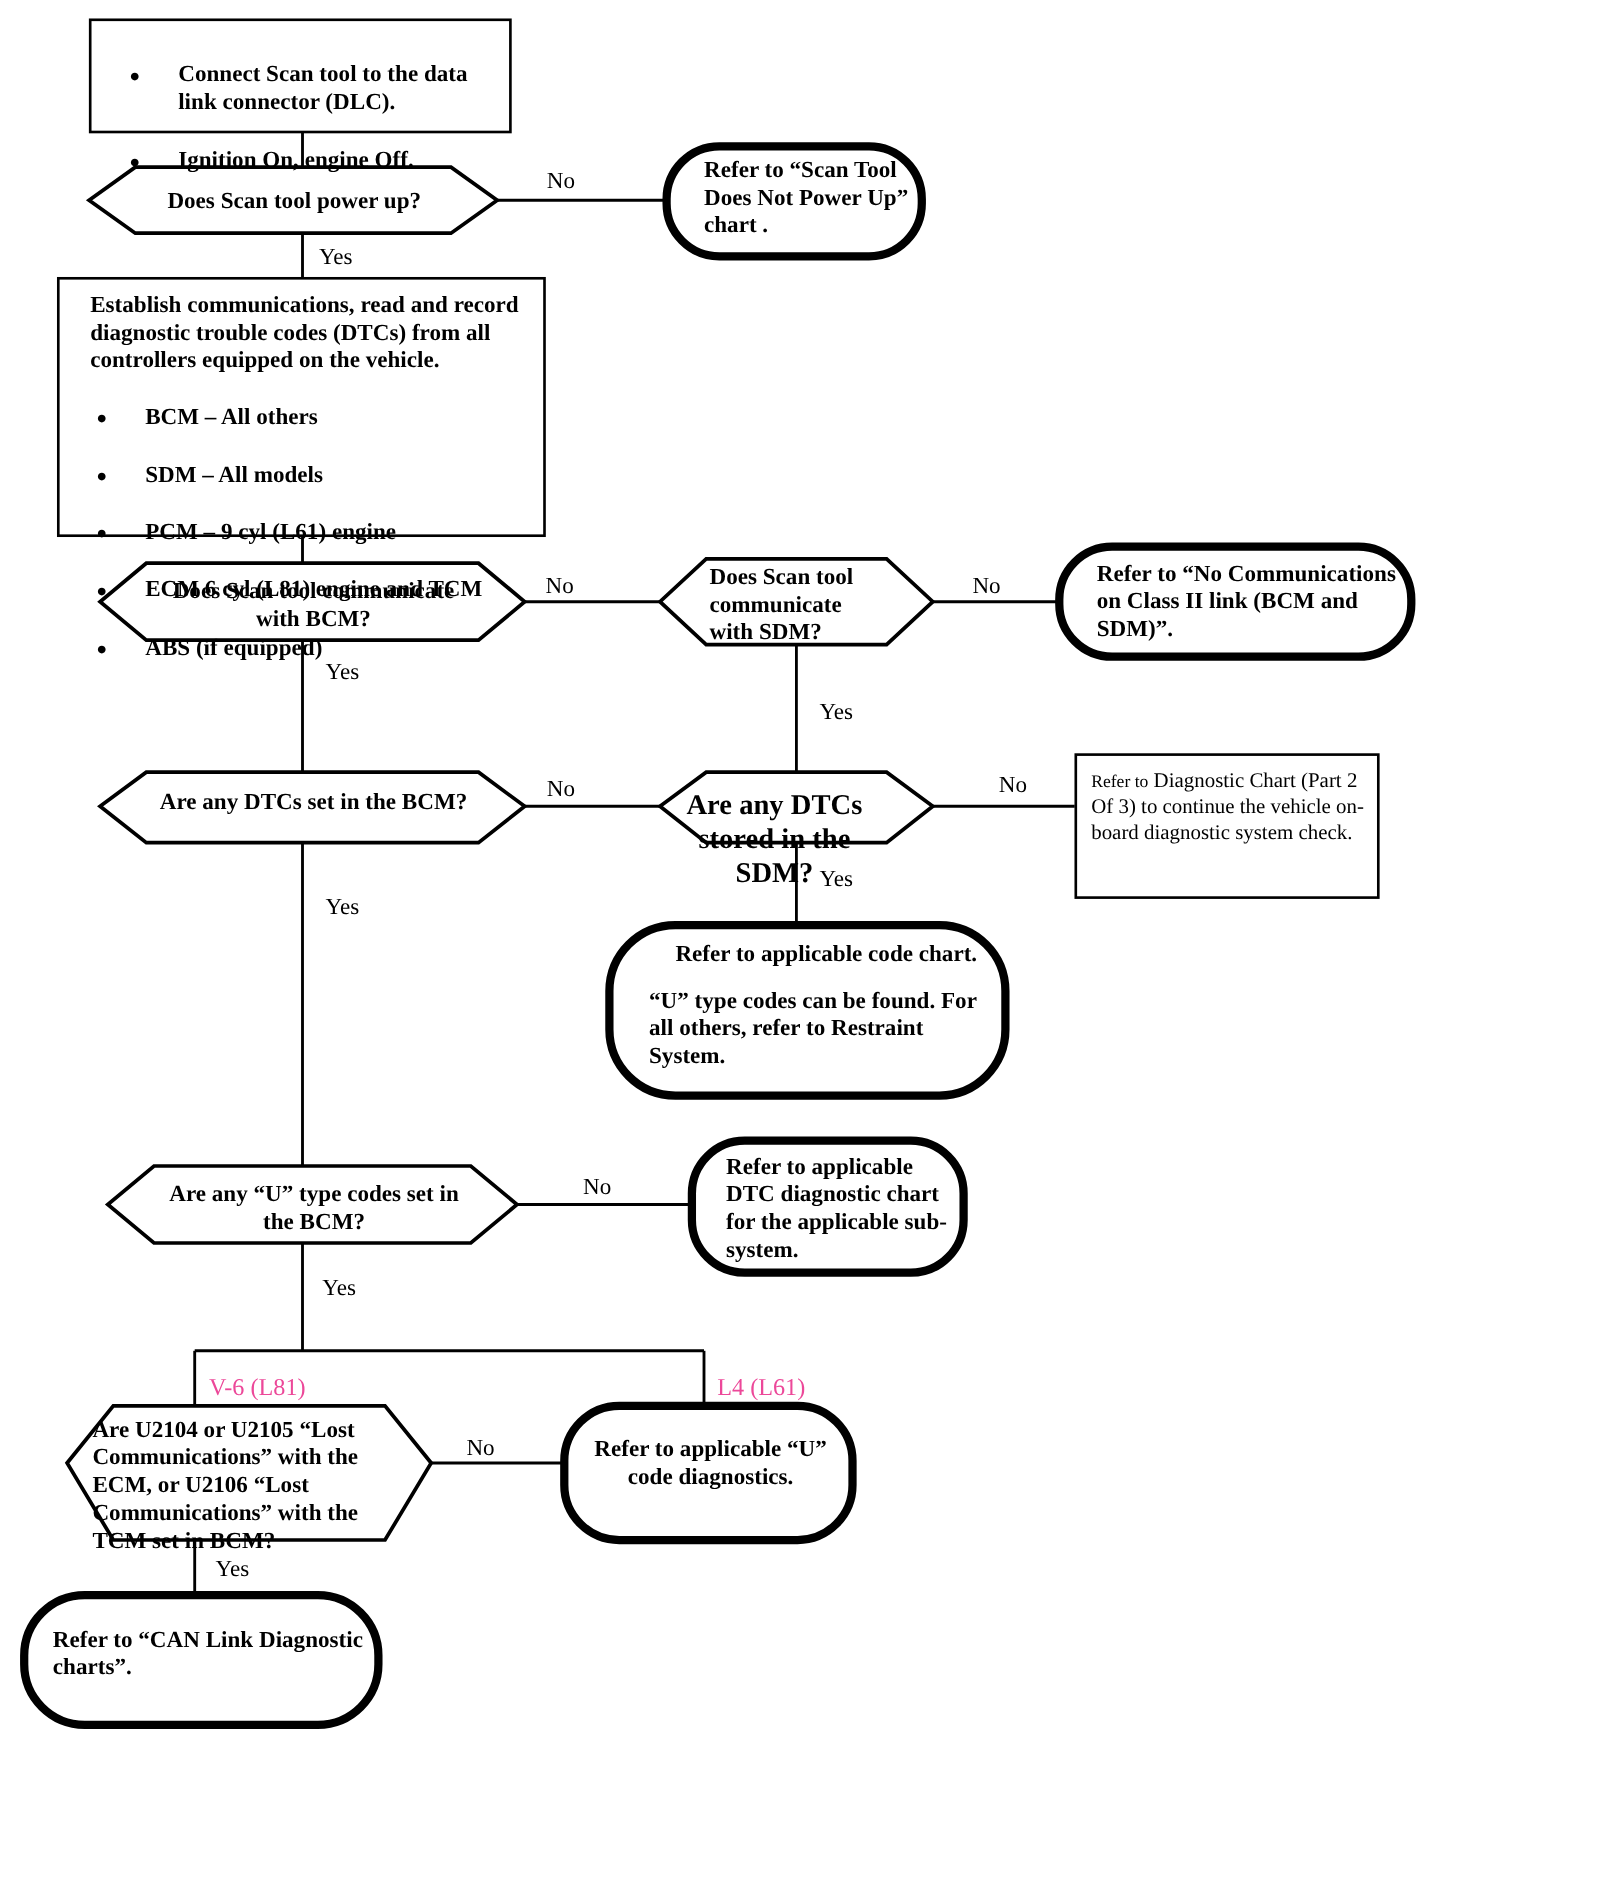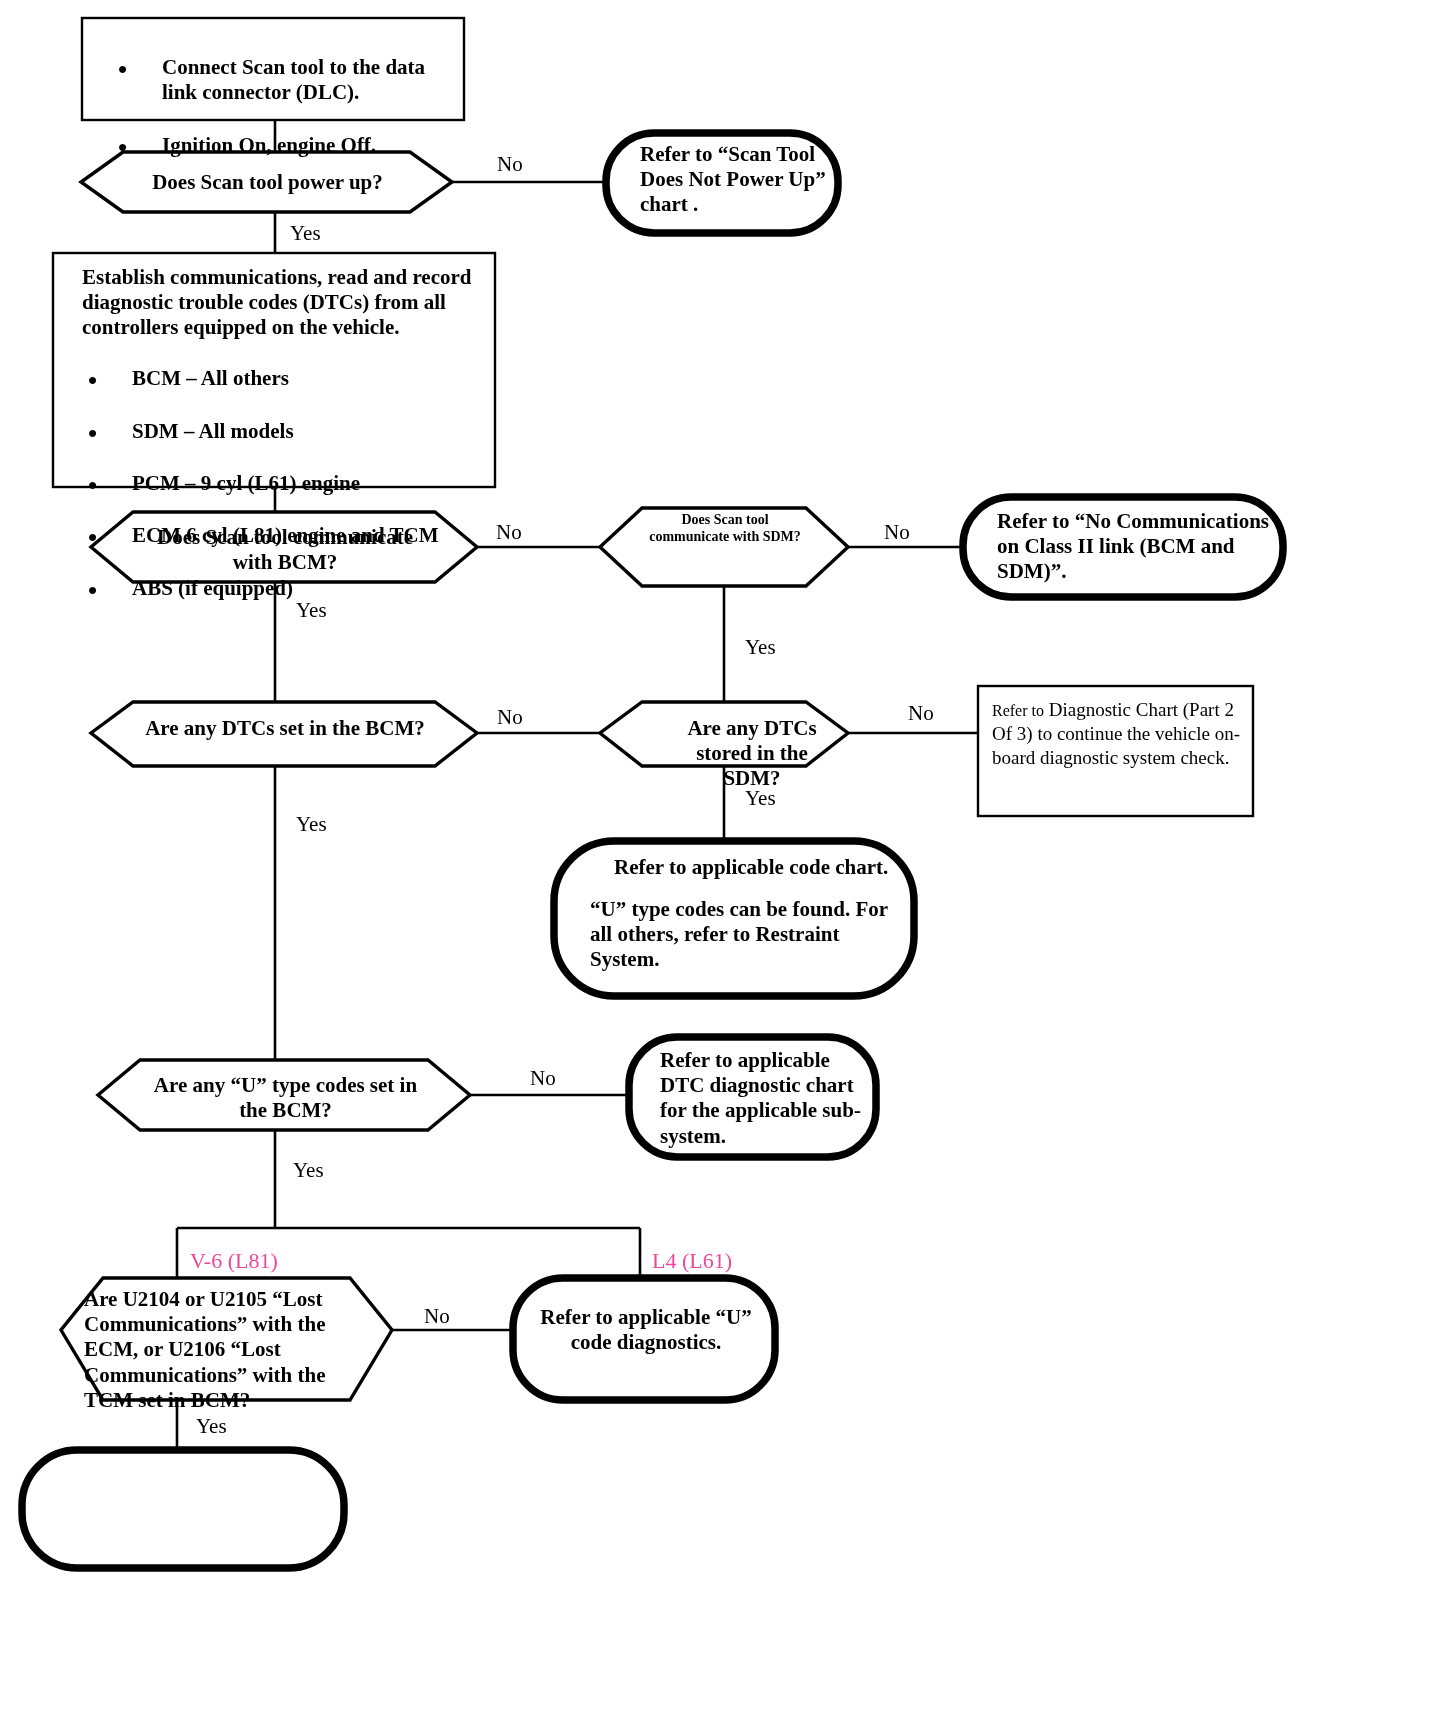--- a/index.html
+++ b/index.html
@@ -187,45 +187,46 @@
   <ul class="bullets txt" style="left:66px; top:341px; width:430px; font-size:21px;">
     <li>BCM – All others</li>
     <li>SDM – All models</li>
     <li>PCM – 9 cyl (L61) engine</li>
     <li>ECM 6 cyl (L81) engine and TCM</li>
     <li>ABS (if equipped)</li>
   </ul>
 
   <div class="txt" style="left:140px; top:525px; width:290px; text-align:center; font-size:21px;">Does Scan tool communicate with BCM?</div>
 
-  <div class="txt" style="left:645px; top:512px; width:160px; text-align:center; font-size:14px;">Does Scan tool communicate with SDM?</div>
+  <div class="txt" style="left:645px; top:512px; width:160px; text-align:left; font-size:21px;">Does Scan tool communicate with SDM?</div>
 
   <div class="txt" style="left:997px; top:509px; width:282px; font-size:21px;">Refer to “No Communications on Class II link (BCM and SDM)”.</div>
 
   <div class="txt" style="left:145px; top:716px; width:280px; text-align:center; font-size:21px;">Are any DTCs set in the BCM?</div>
 
-  <div class="txt" style="left:672px; top:716px; width:160px; text-align:center; font-size:21px;">Are any DTCs stored in the SDM?</div>
+  <div class="txt" style="left:624px; top:716px; width:160px; text-align:center; font-size:26px;">Are any DTCs stored in the SDM?</div>
 
   <div style="position:absolute; left:992px; top:698px; width:252px; font-size:19px; line-height:1.25;
               font-family:'Liberation Serif', serif;">
     <span class="txt" style="position:static; font-weight:normal; font-size:16px;text-align:center;">Refer to</span>
     <span style="font-weight:normal;">Diagnostic Chart (Part 2 Of 3) to continue the vehicle on-board diagnostic system check.</span>
   </div>
 
   <div class="txt" style="left:590px; top:855px; width:310px; font-size:21px;margin-left:24px;">Refer to applicable code chart.</div>
   <div class="txt" style="left:590px; top:897px; width:310px; font-size:21px;">“U” type codes can be found. For all others, refer to Restraint System.</div>
 
   <div class="txt" style="left:148px; top:1073px; width:275px; text-align:center; font-size:21px;">Are any “U” type codes set in the BCM?</div>
 
   <div class="txt" style="left:660px; top:1048px; width:205px; font-size:21px;">Refer to applicable DTC diagnostic chart for the applicable sub-system.</div>
 
   <div class="txt" style="left:84px; top:1287px; width:265px; font-size:21px;">Are U2104 or U2105 “Lost Communications” with the ECM, or U2106 “Lost Communications” with the TCM set in BCM?</div>
 
   <div class="txt" style="left:537px; top:1305px; width:218px; text-align:center; font-size:21px;">Refer to applicable “U” code diagnostics.</div>
 
+  <div class="txt" style="left:48px; top:1478px; width:286px; font-size:21px;">Refer to “CAN Link Diagnostic charts”.</div>
 
   <div class="edge-label" style="left:497px; top:152px;">No</div>
   <div class="edge-label" style="left:290px; top:221px;">Yes</div>
 
   <div class="edge-label" style="left:496px; top:520px;">No</div>
   <div class="edge-label" style="left:296px; top:598px;">Yes</div>
 
   <div class="edge-label" style="left:884px; top:520px;">No</div>
   <div class="edge-label" style="left:745px; top:635px;">Yes</div>
 

